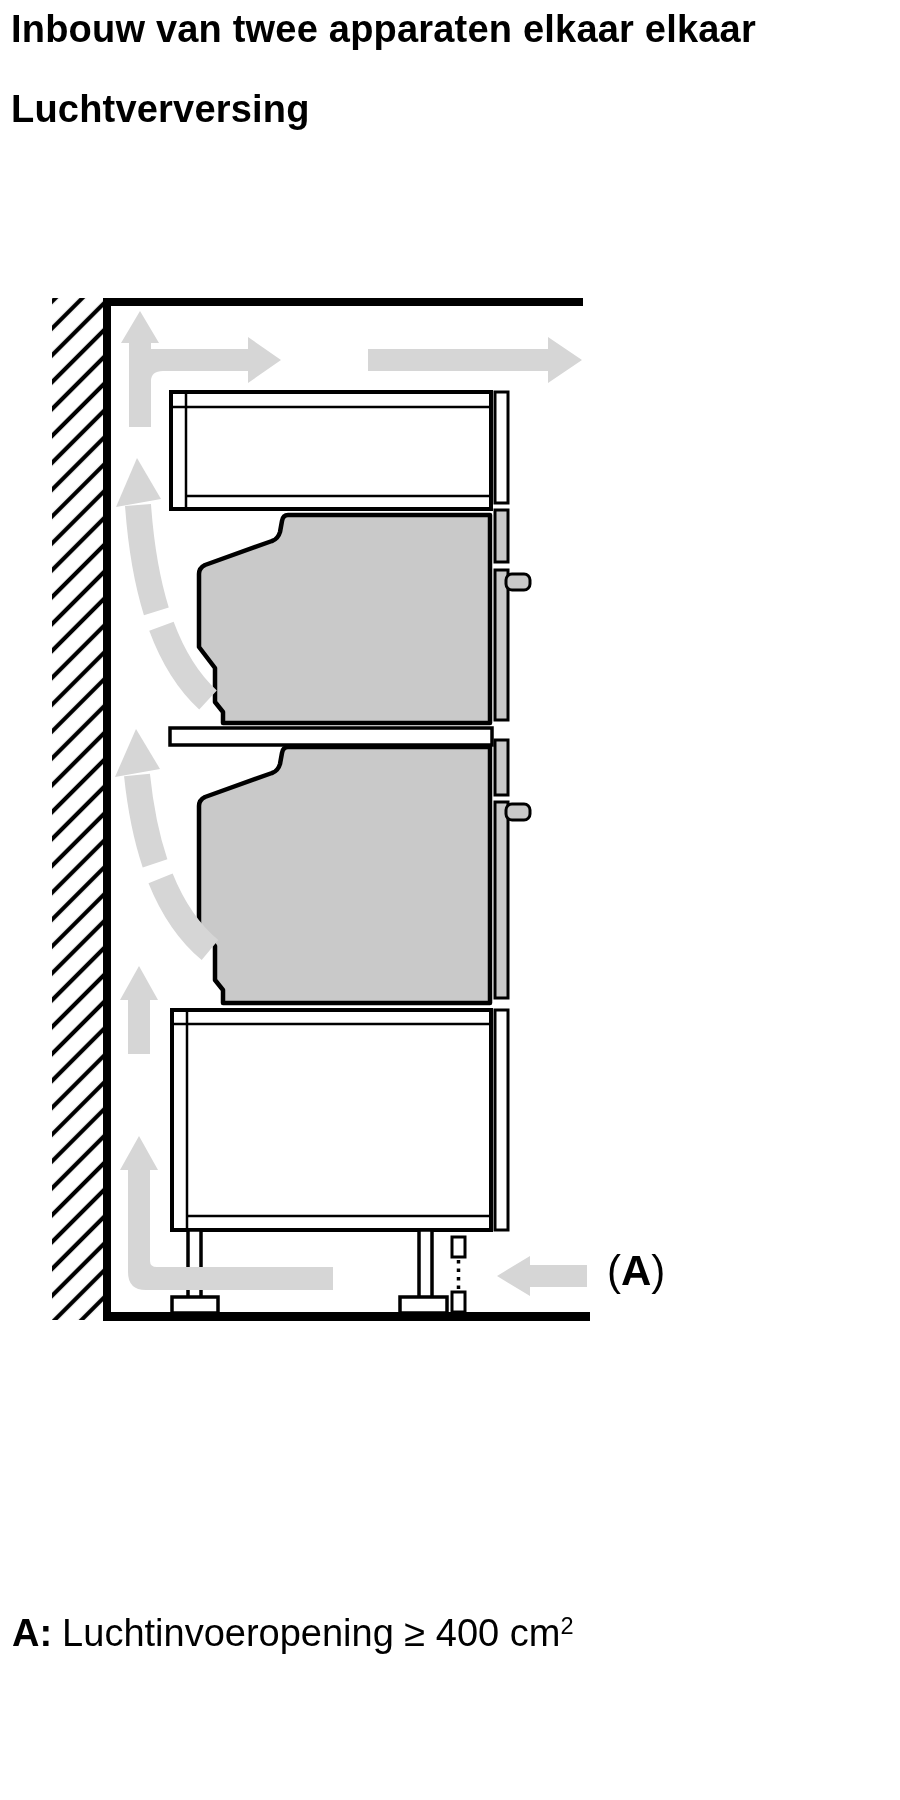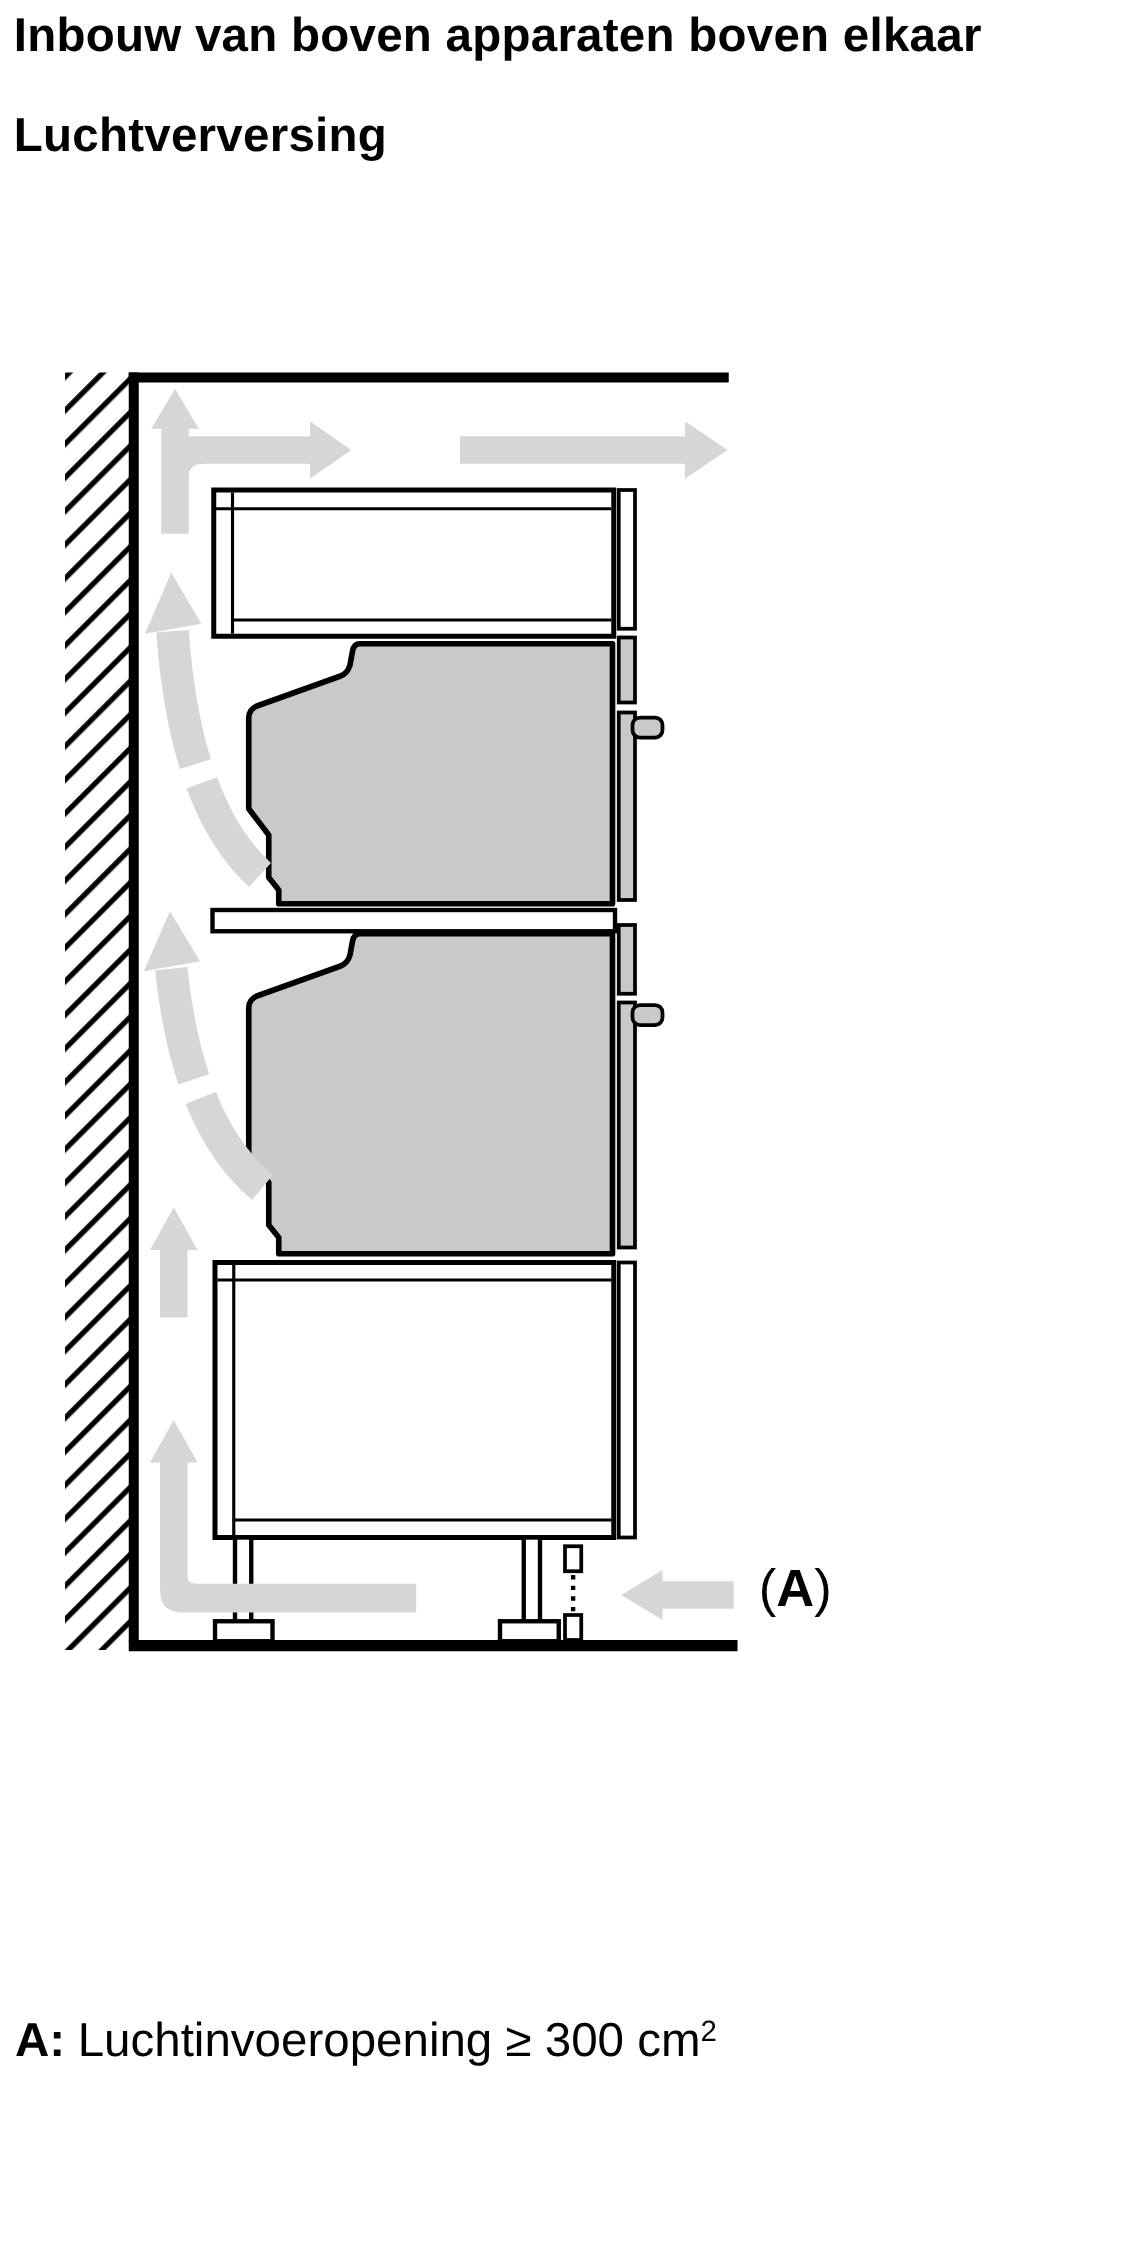--- a/index.html
+++ b/index.html
@@ -31,21 +31,21 @@
   }
   .caption .term { font-weight: bold; margin-right: 10px; }
   .caption .sup {
     font-size: 0.62em;
     position: relative; top: -0.5em;
   }
 </style>
 </head>
 <body>
 
-<div class="title" id="title-line1">Inbouw van boven apparaten boven elkaar</div>
+<div class="title" id="title-line1">Inbouw van twee apparaten elkaar elkaar</div>
 <div class="title" id="title-line2">Luchtverversing</div>
 
 <svg id="diagram-svg" width="900" height="1800" viewBox="0 0 900 1800" xmlns="http://www.w3.org/2000/svg">
   <defs>
     <pattern id="hatch" patternUnits="userSpaceOnUse" width="19" height="12" patternTransform="rotate(45)">
       <line x1="3" y1="-1" x2="3" y2="13" stroke="#000000" stroke-width="4.2"></line>
     </pattern>
   </defs>
 
   <g>
@@ -125,14 +125,14 @@
 
     <path d="M497,1276 L530,1256 V1265 H587 V1287 H530 V1296 Z"></path>
   </g>
 </svg>
 
 <div class="callout">
   <span>(</span><span class="letter">A</span><span>)</span>
 </div>
 
 <div class="caption">
-  <span class="term">A:</span><span>Luchtinvoeropening ≥ 300 cm</span><span class="sup">2</span>
+  <span class="term">A:</span><span>Luchtinvoeropening ≥ 400 cm</span><span class="sup">2</span>
 </div>
 
 </body></html>

